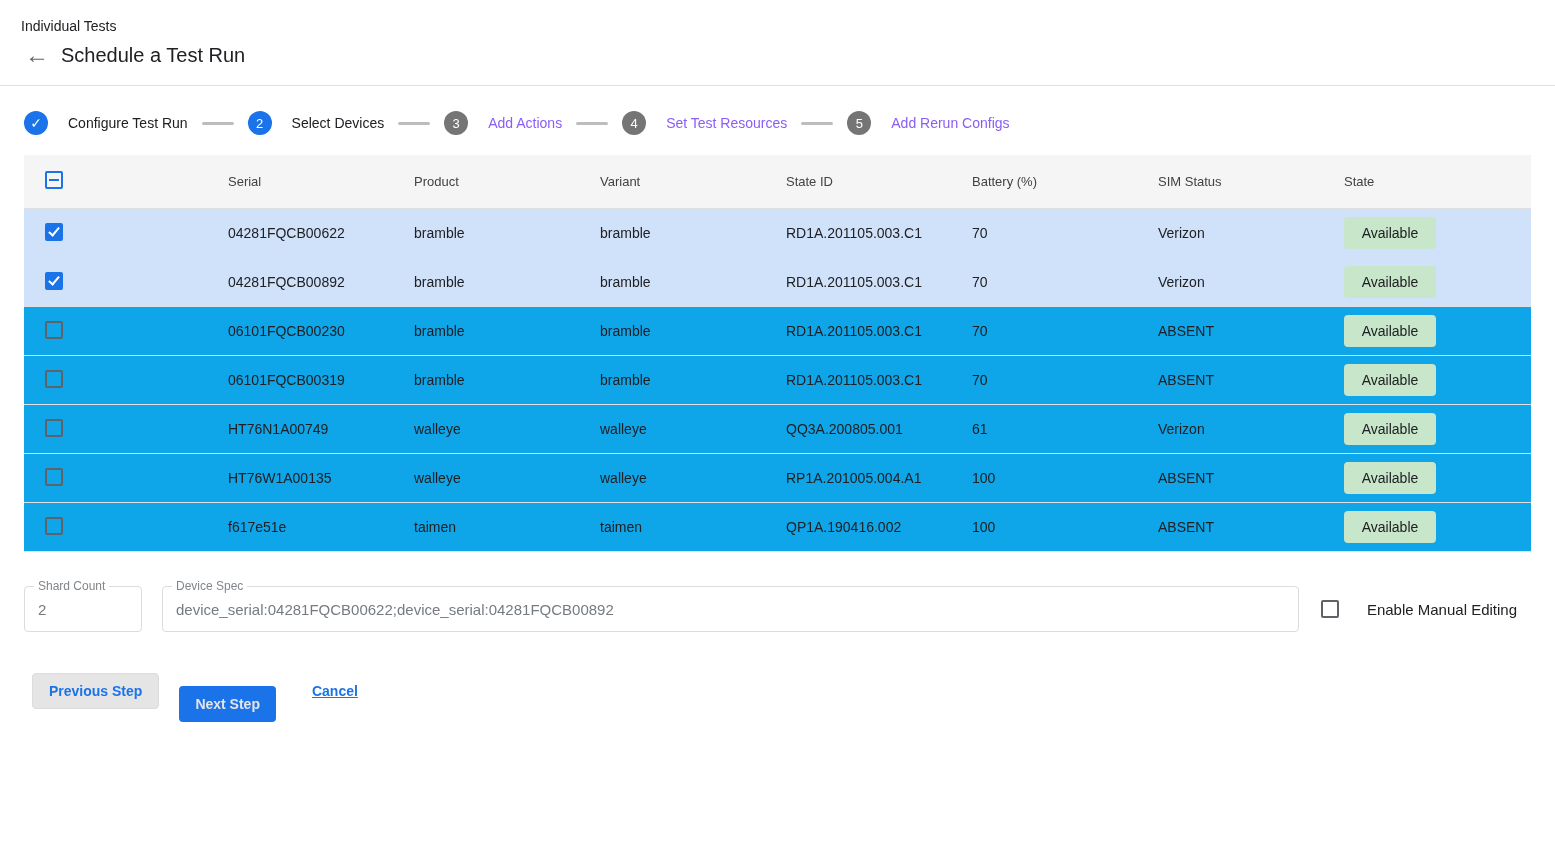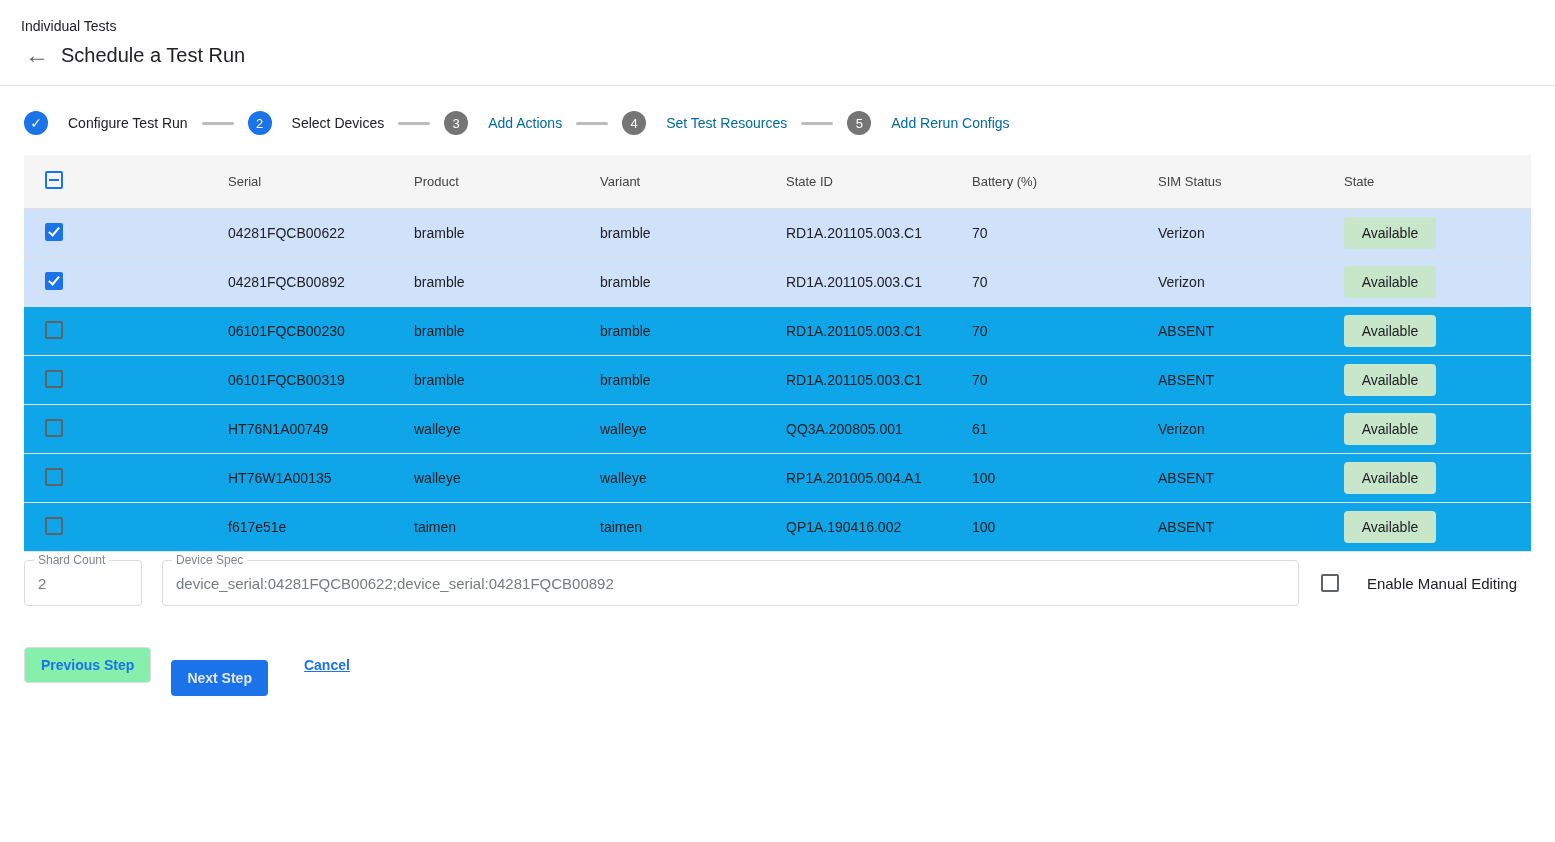--- a/index.html
+++ b/index.html
@@ -30,21 +30,21 @@
   .step { display: flex; align-items: center; gap: 20px; }
   .circle {
     width: 24px; height: 24px; border-radius: 50%;
     display: flex; align-items: center; justify-content: center;
     color: #fff; font-size: 13px; flex: none;
   }
   .step.pending .circle { background: var(--pending-step); }
   .step.completed .circle, .step.active .circle { background: var(--accent); }
   .step.completed .circle::before { content: "✓"; font-size: 14px; }
   .step .label { font-size: 14px; color: #202124; white-space: nowrap; }
-  .step.pending .label { color: #0369a1; }
+  .step.pending .label { color: #8b5cf6; }
   .connector { width: 32px; height: 3px; border-radius: 2px; background: #bdbdbd; margin: 0 14px; flex: none; }
 
   
   .table { margin: 0 24px; }
   .trow {
     display: grid;
     grid-template-columns: 204px 186px 186px 186px 186px 186px 186px 1fr;
     align-items: center;
     height: 49px;
     border-bottom: 1px solid #e0e0e0;
@@ -72,21 +72,21 @@
     width: 4px; height: 9px; border: solid #fff; border-width: 0 2px 2px 0;
     transform: rotate(40deg);
   }
   .cb.indeterminate { border-color: var(--accent); }
   .cb.indeterminate::after {
     content: ""; position: absolute; left: 2px; right: 2px; top: 6px; height: 2px;
     background: var(--accent);
   }
 
   
-  .form-row { display: flex; align-items: center; margin: 8px 24px 0; gap: 20px; }
+  .form-row { display: flex; align-items: center; margin: 34px 24px 0; gap: 20px; }
   .field { position: relative; border: 1px solid #dadce0; border-radius: 4px; height: 46px; background: #fff; }
   .field label {
     position: absolute; top: -8px; left: 9px; background: #fff; padding: 0 4px;
     font-size: 12px; color: #80868b; white-space: nowrap;
   }
   .field input {
     border: none; outline: none; background: transparent;
     width: 100%; height: 100%; padding: 0 13px;
     font-size: 15px; color: #767b81; font-family: inherit;
   }
@@ -94,21 +94,21 @@
   .field.spec { flex: 1; }
   .manual-editing { display: flex; align-items: center; gap: 28px; padding: 0 14px 0 2px; font-size: 15px; white-space: nowrap; }
 
   
   .actions { display: flex; align-items: center; gap: 20px; margin: 27px 24px; }
   .btn {
     height: 36px; padding: 0 16px; border-radius: 4px;
     font-size: 14px; font-weight: bold; font-family: inherit;
     display: inline-flex; align-items: center; cursor: pointer;
   }
-  .btn.outlined { border: 1px solid #dadce0; background: #86efac; color: var(--accent); }
+  .btn.outlined { border: 1px solid #dadce0; background: #e5e5e5; color: var(--accent); margin-left: 8px; }
   .btn.filled { border: none; background: var(--accent); color: #e5e5e5; margin-top: 27px; }
   .btn.text { border: none; background: none; color: var(--accent); padding: 0 16px; text-decoration: underline; }
 </style>
 </head>
 <body>
 
 <div class="top">
   <div class="breadcrumb">Individual Tests</div>
   <div class="title-row">
     <span class="back-arrow">←</span>

